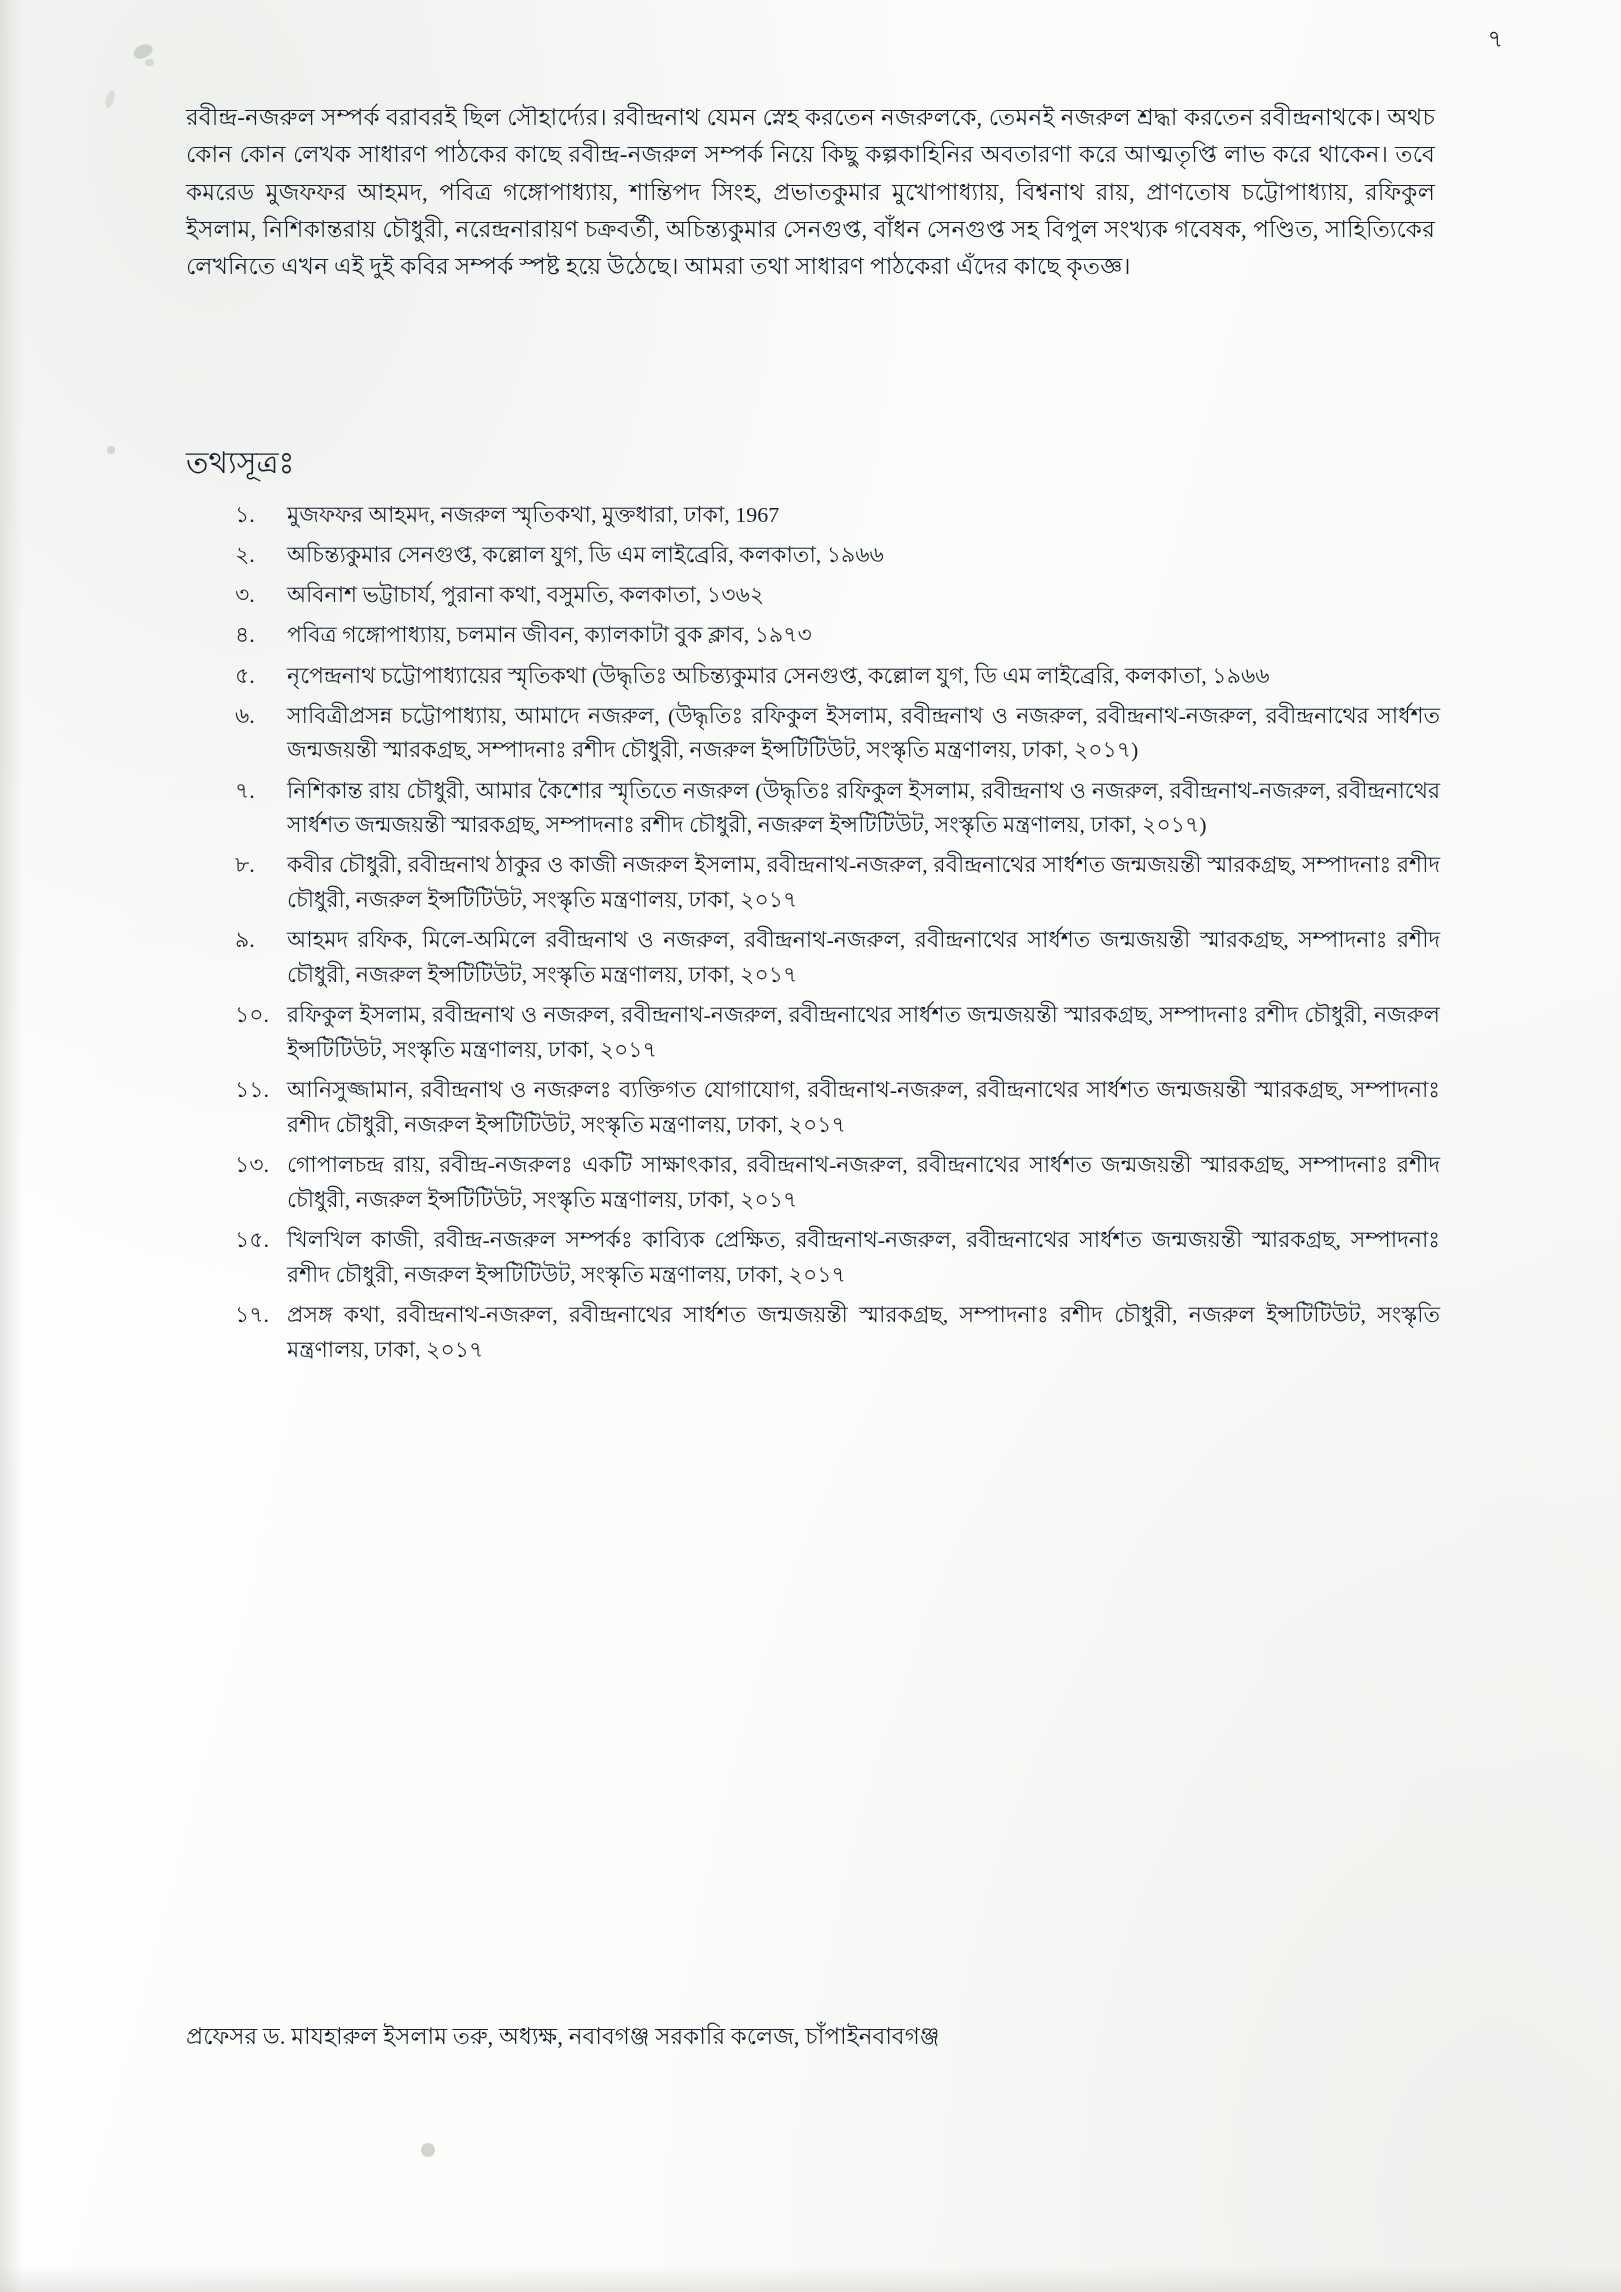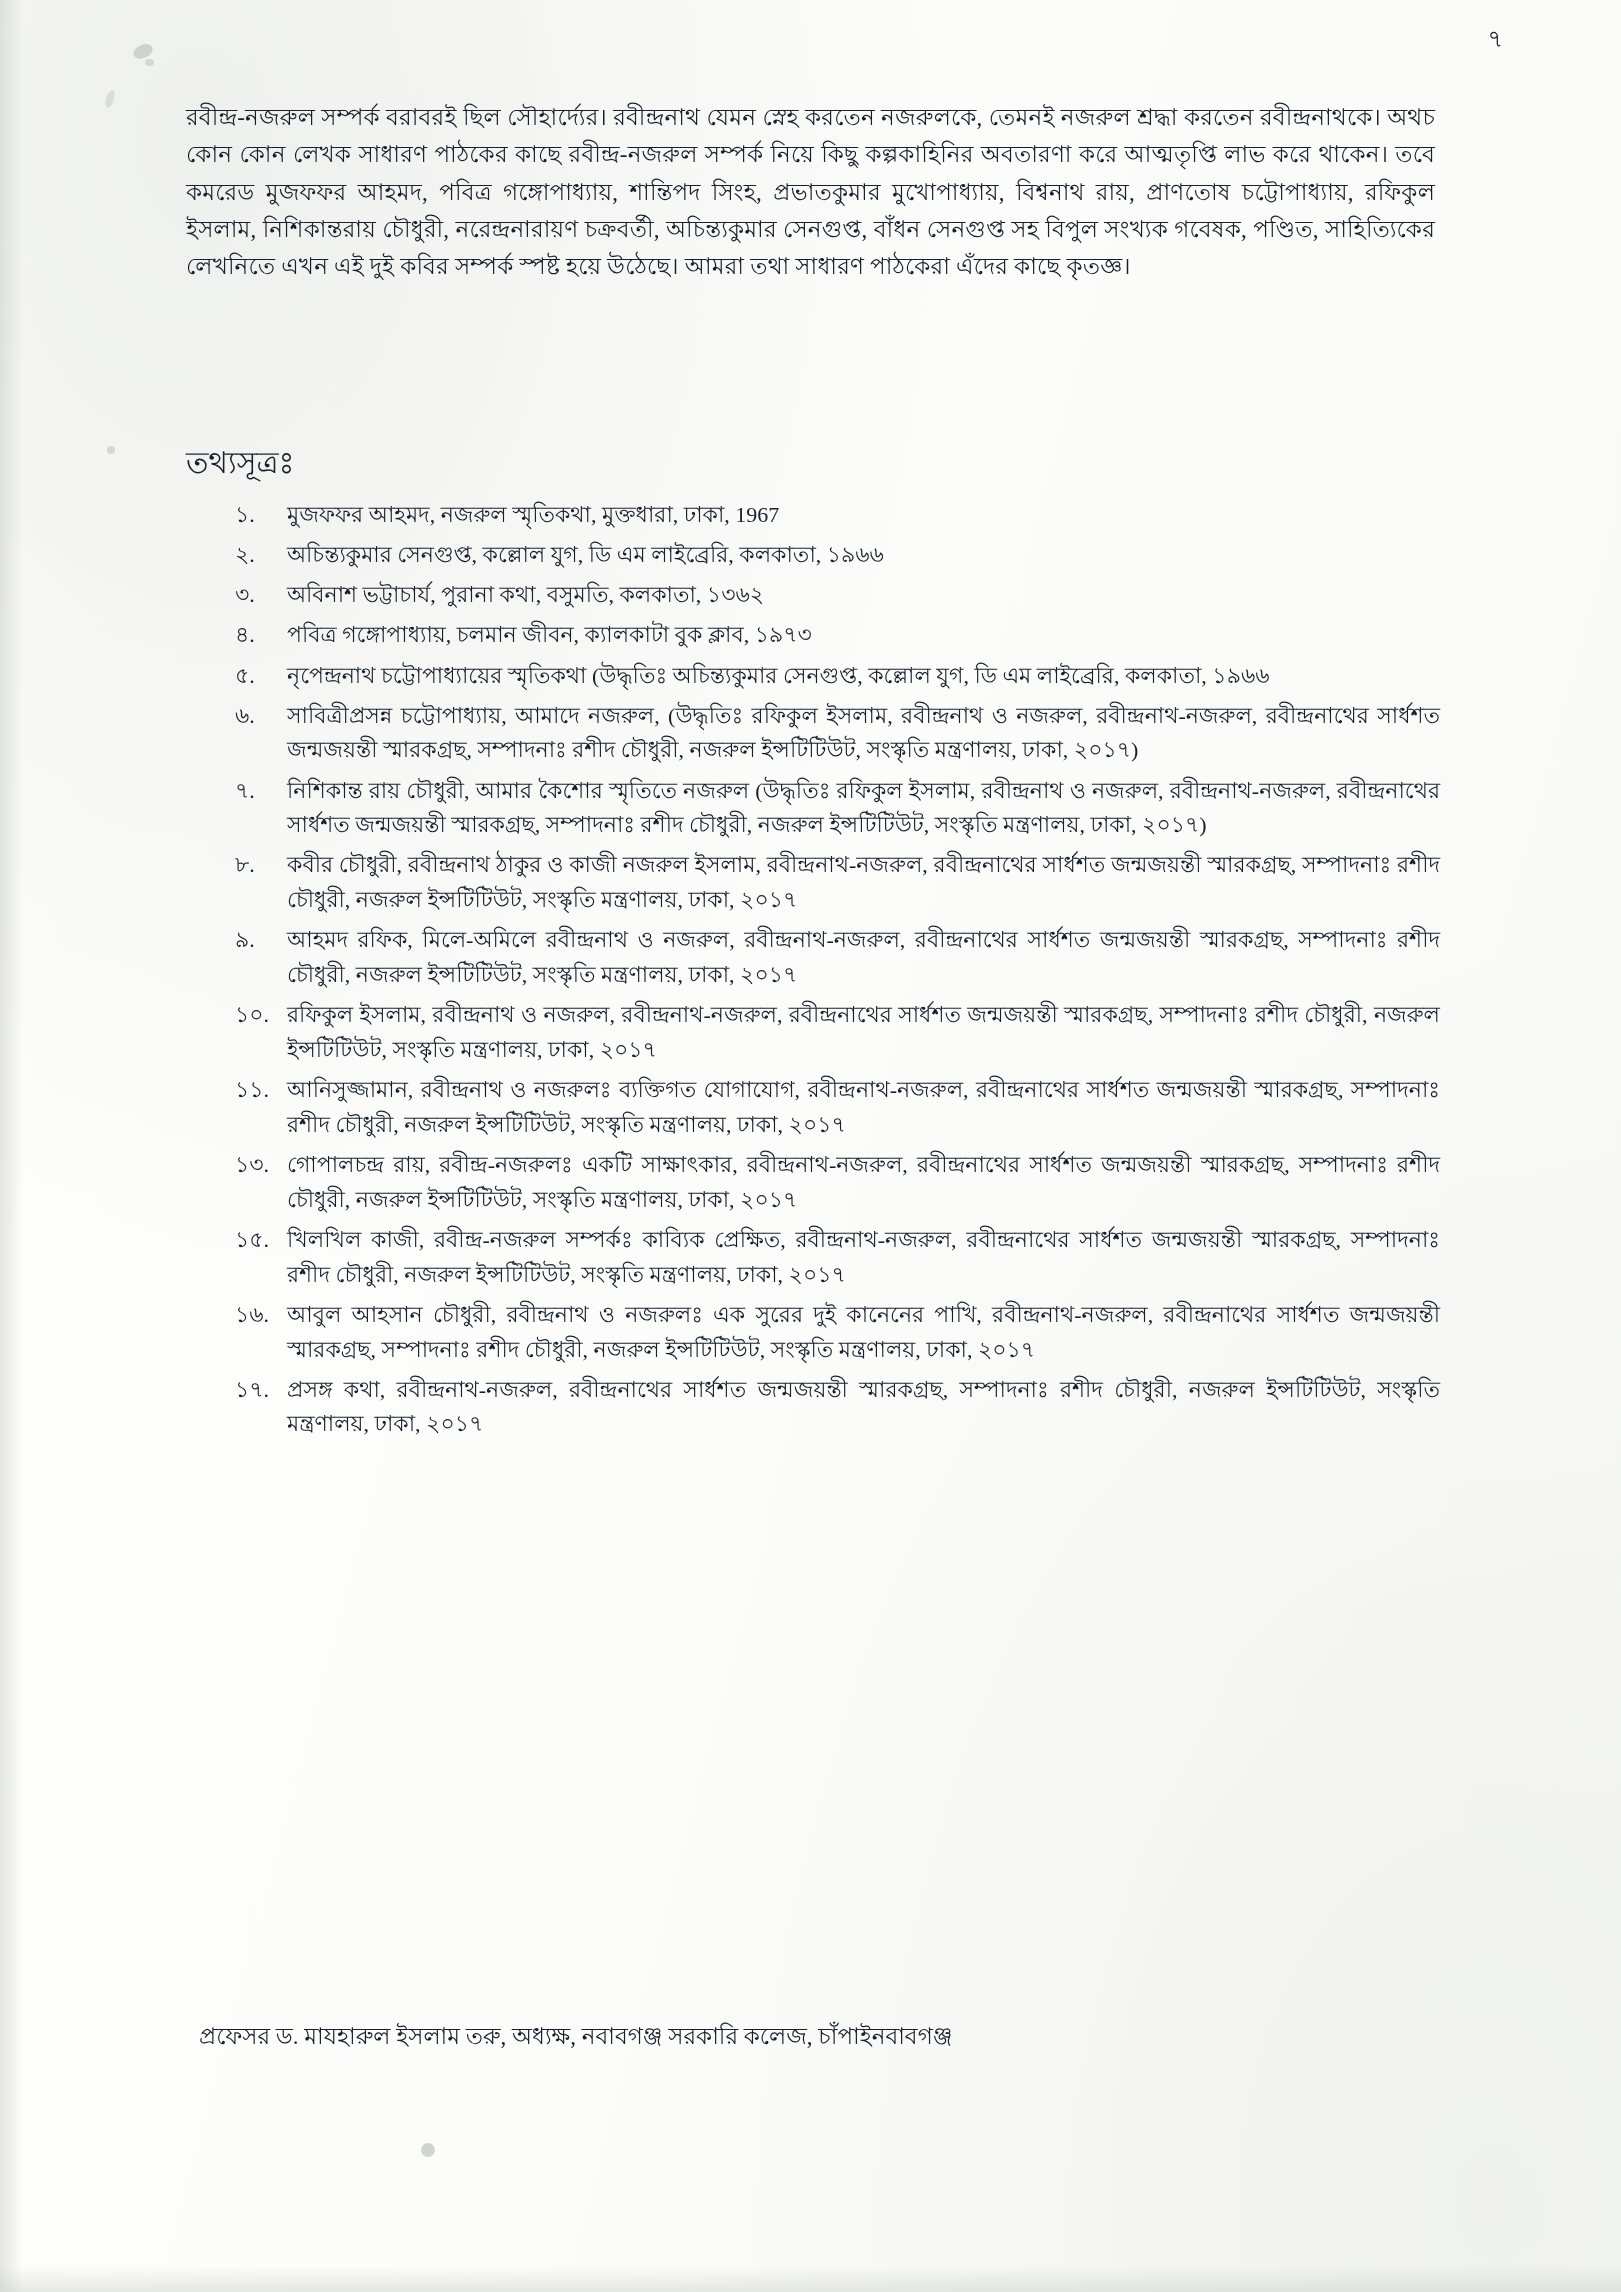--- a/index.html
+++ b/index.html
@@ -91,21 +91,21 @@
     text-align: left;
     white-space: nowrap;
   }
   .ref-text {
     flex: 1 1 auto;
     text-align: justify;
     text-justify: inter-word;
   }
   .footer-line {
     position: absolute;
-    left: 199px;
+    left: 186px;
     top: 2018px;
     font-size: 23px;
     color: #15202e;
   }
   .smudge {
     position: absolute;
     border-radius: 50%;
     pointer-events: none;
   }
   .smudge-a { left: 133px; top: 45px; width: 19.7px; height: 12.5px; background: rgba(120,128,120,0.28); transform: rotate(-25deg); }
@@ -183,24 +183,20 @@
       </div>
       <div class="ref-item">
         <span class="ref-num">১৩.</span>
         <span class="ref-text">গোপালচন্দ্র রায়, রবীন্দ্র-নজরুলঃ একটি সাক্ষাৎকার, রবীন্দ্রনাথ-নজরুল, রবীন্দ্রনাথের সার্ধশত জন্মজয়ন্তী স্মারকগ্রছ, সম্পাদনাঃ রশীদ চৌধুরী, নজরুল ইন্সটিটিউট, সংস্কৃতি মন্ত্রণালয়, ঢাকা, ২০১৭</span>
       </div>
       <div class="ref-item">
         <span class="ref-num">১৫.</span>
         <span class="ref-text">খিলখিল কাজী, রবীন্দ্র-নজরুল সম্পর্কঃ কাব্যিক প্রেক্ষিত, রবীন্দ্রনাথ-নজরুল, রবীন্দ্রনাথের সার্ধশত জন্মজয়ন্তী স্মারকগ্রছ, সম্পাদনাঃ রশীদ চৌধুরী, নজরুল ইন্সটিটিউট, সংস্কৃতি মন্ত্রণালয়, ঢাকা, ২০১৭</span>
       </div>
       <div class="ref-item">
-        <span class="ref-num">১৬.</span>
-        <span class="ref-text">আবুল আহসান চৌধুরী, রবীন্দ্রনাথ ও নজরুলঃ এক সুরের দুই কানেনের পাখি, রবীন্দ্রনাথ-নজরুল, রবীন্দ্রনাথের সার্ধশত জন্মজয়ন্তী স্মারকগ্রছ, সম্পাদনাঃ রশীদ চৌধুরী, নজরুল ইন্সটিটিউট, সংস্কৃতি মন্ত্রণালয়, ঢাকা, ২০১৭</span>
-      </div>
-      <div class="ref-item">
         <span class="ref-num">১৭.</span>
         <span class="ref-text">প্রসঙ্গ কথা, রবীন্দ্রনাথ-নজরুল, রবীন্দ্রনাথের সার্ধশত জন্মজয়ন্তী স্মারকগ্রছ, সম্পাদনাঃ রশীদ চৌধুরী, নজরুল ইন্সটিটিউট, সংস্কৃতি মন্ত্রণালয়, ঢাকা, ২০১৭</span>
       </div>
     </div>
 
     <div class="footer-line">প্রফেসর ড. মাযহারুল ইসলাম তরু, অধ্যক্ষ, নবাবগঞ্জ সরকারি কলেজ, চাঁপাইনবাবগঞ্জ</div>
 
   </div>
 </div>
 

